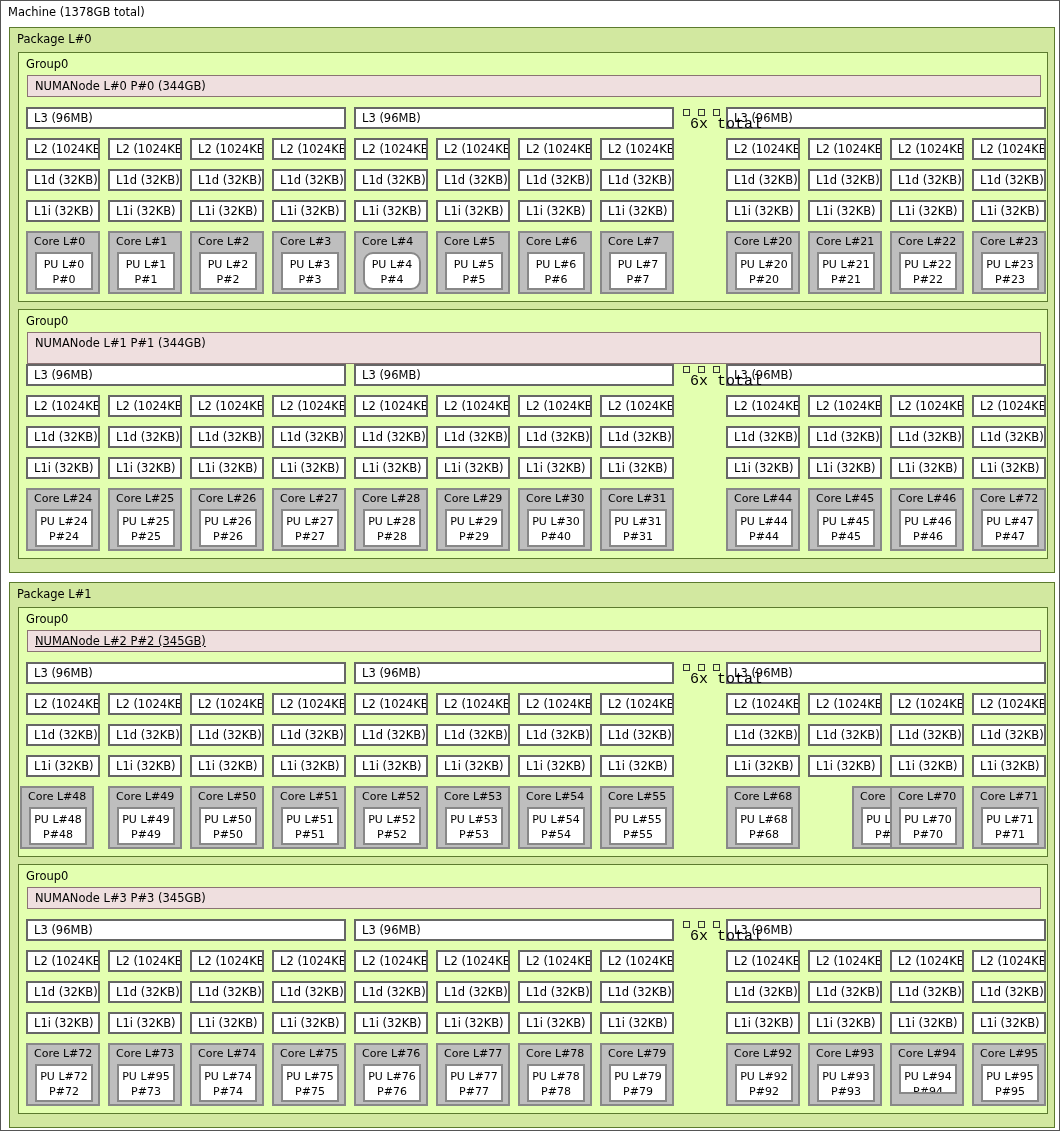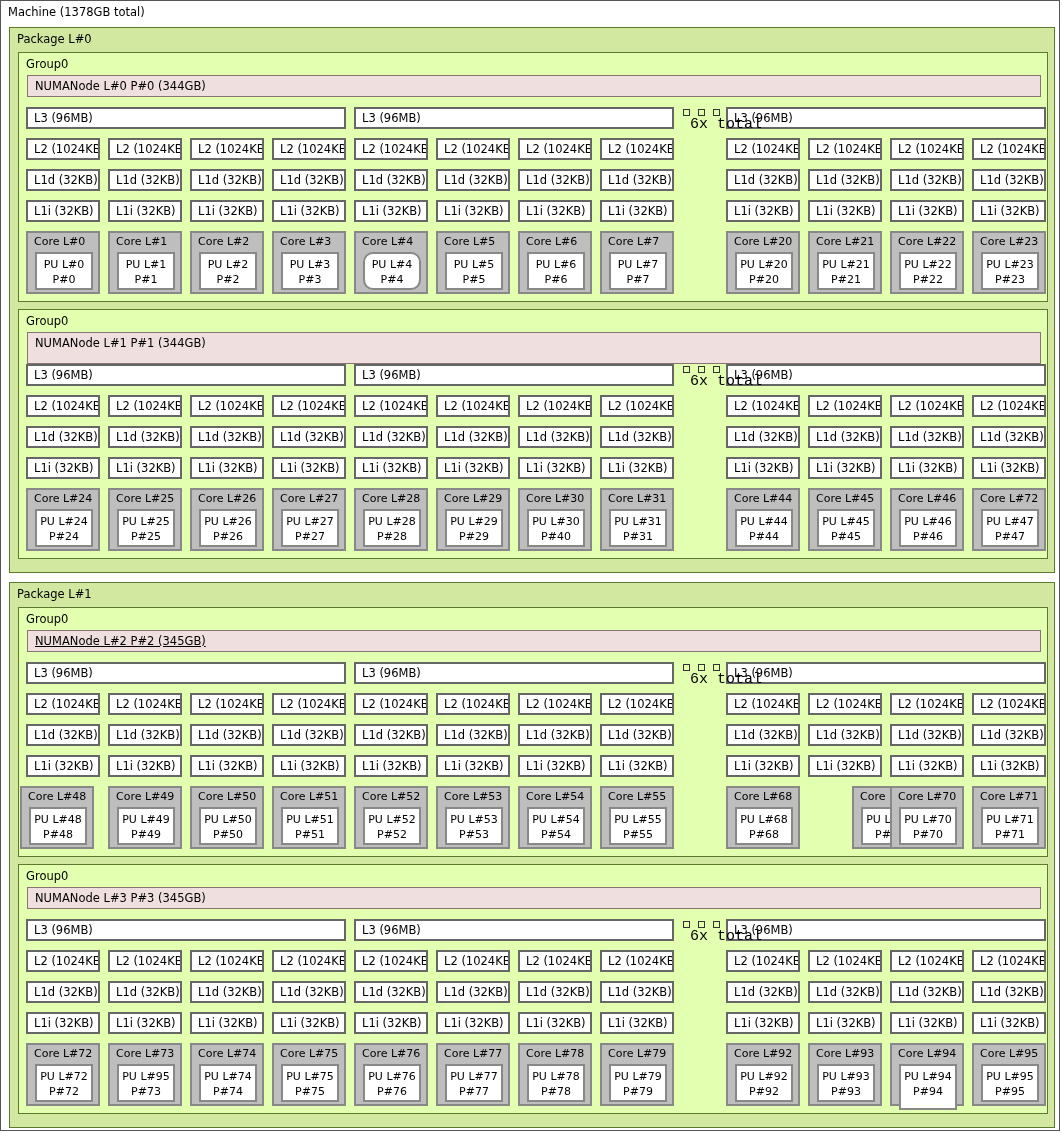--- a/index.html
+++ b/index.html
@@ -688,21 +688,21 @@
             <div class="pu" style="left: 7px; top: 19px; width: 58px; height: 38px;">
               <span>PU L#93</span>
               <span>P#93</span>
             </div>
           </div>
           <div class="cache" style="left: 871px; top: 85px; width: 74px; height: 22px;">L2 (1024KB)</div>
           <div class="cache" style="left: 871px; top: 116px; width: 74px; height: 22px;">L1d (32KB)</div>
           <div class="cache" style="left: 871px; top: 147px; width: 74px; height: 22px;">L1i (32KB)</div>
           <div class="core" style="left: 871px; top: 178px; width: 74px; height: 63px;">
             <div class="core-label">Core L#94</div>
-            <div class="pu" style="left: 7px; top: 19px; width: 58px; height: 46px;">
+            <div class="pu" style="left: 7px; top: 19px; width: 58px; height: 30px;">
               <span>PU L#94</span>
               <span>P#94</span>
             </div>
           </div>
           <div class="cache" style="left: 953px; top: 85px; width: 74px; height: 22px;">L2 (1024KB)</div>
           <div class="cache" style="left: 953px; top: 116px; width: 74px; height: 22px;">L1d (32KB)</div>
           <div class="cache" style="left: 953px; top: 147px; width: 74px; height: 22px;">L1i (32KB)</div>
           <div class="core" style="left: 953px; top: 178px; width: 74px; height: 63px;">
             <div class="core-label">Core L#95</div>
             <div class="pu" style="left: 7px; top: 19px; width: 58px; height: 38px;">

